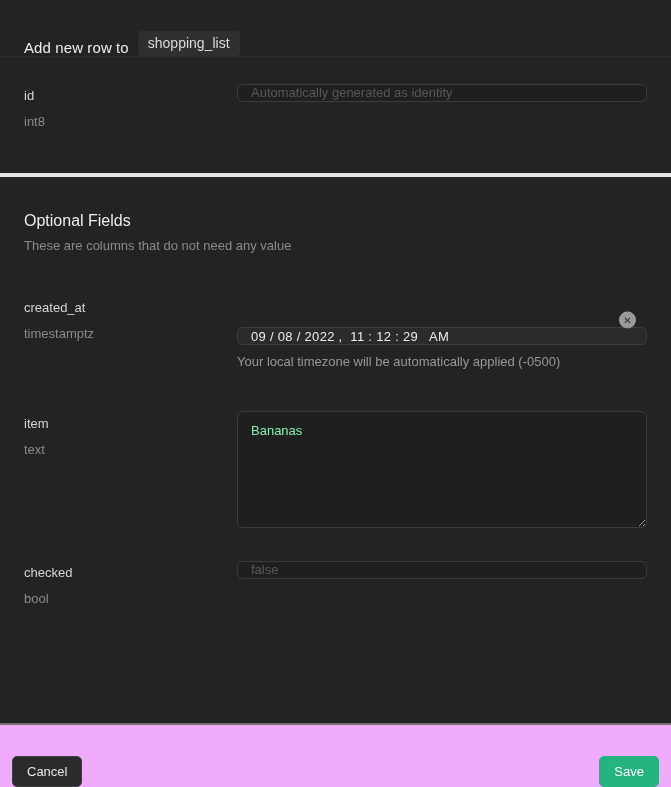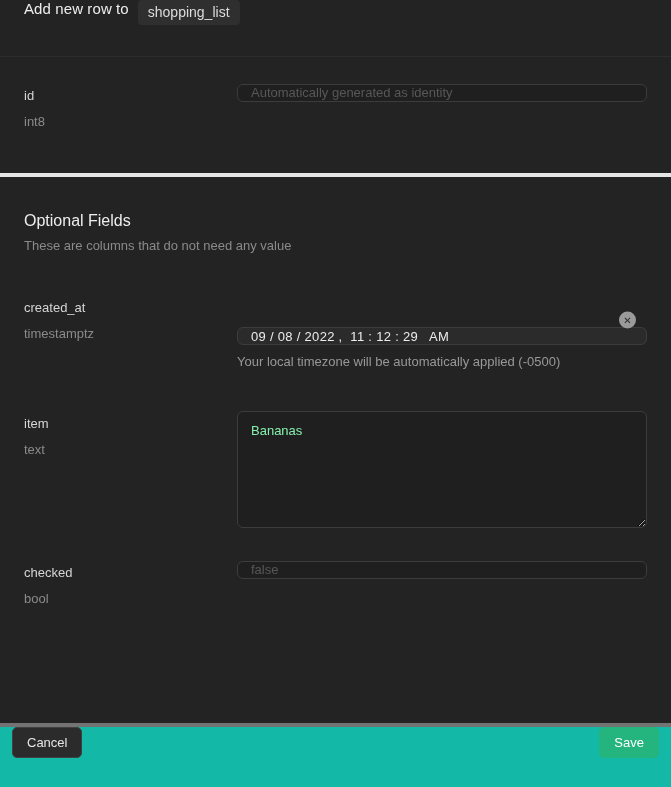--- a/index.html
+++ b/index.html
@@ -14,21 +14,21 @@
     display: flex;
     flex-direction: column;
     overflow: hidden;
   }
 
   
   .header {
     height: 57px;
     flex: 0 0 auto;
     display: flex;
-    align-items: flex-start;
+    align-items: flex-end;
     padding: 0 24px;
     border-bottom: 1px solid #2d2d2d;
   }
   .header-title {
     font-size: 15px;
     color: #ededed;
     letter-spacing: 0.1px;
   }
   .table-badge {
     margin-left: 9px;
@@ -138,24 +138,24 @@
     font-size: 13px;
     color: #86efac;
     outline: none;
     resize: vertical;
   }
 
   
   .footer {
     flex: 0 0 auto;
     height: 64px;
-    background: #14b8a6;
-    border-top: 4px solid #737373;
+    background: #f0abfc;
+    border-top: 2px solid #737373;
     display: flex;
-    align-items: flex-start;
+    align-items: flex-end;
     justify-content: space-between;
     padding: 0 12px;
   }
   .btn {
     height: 31px;
     border-radius: 5px;
     font-family: "Liberation Sans", "DejaVu Sans", sans-serif;
     font-size: 13px;
     padding: 0 14px;
     cursor: pointer;

